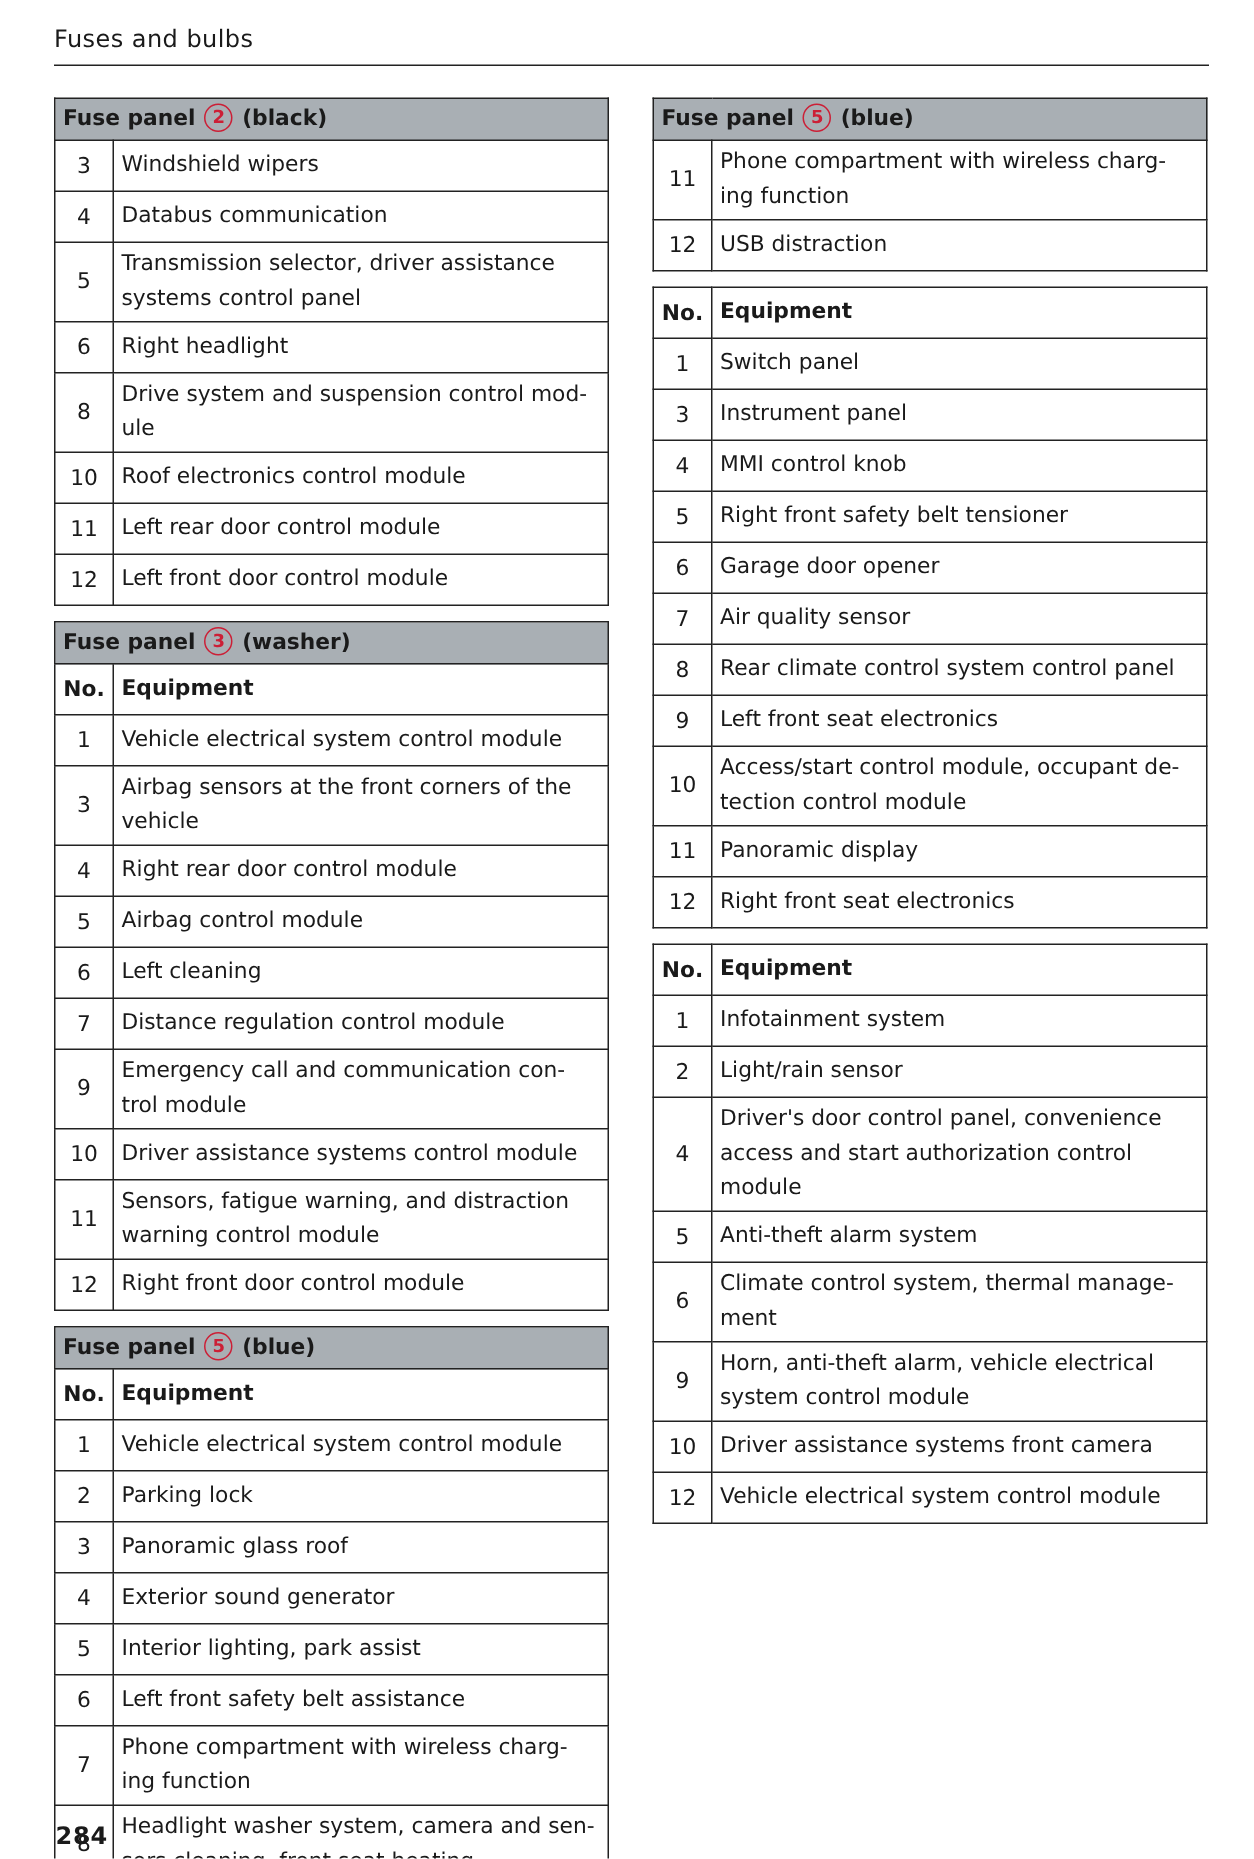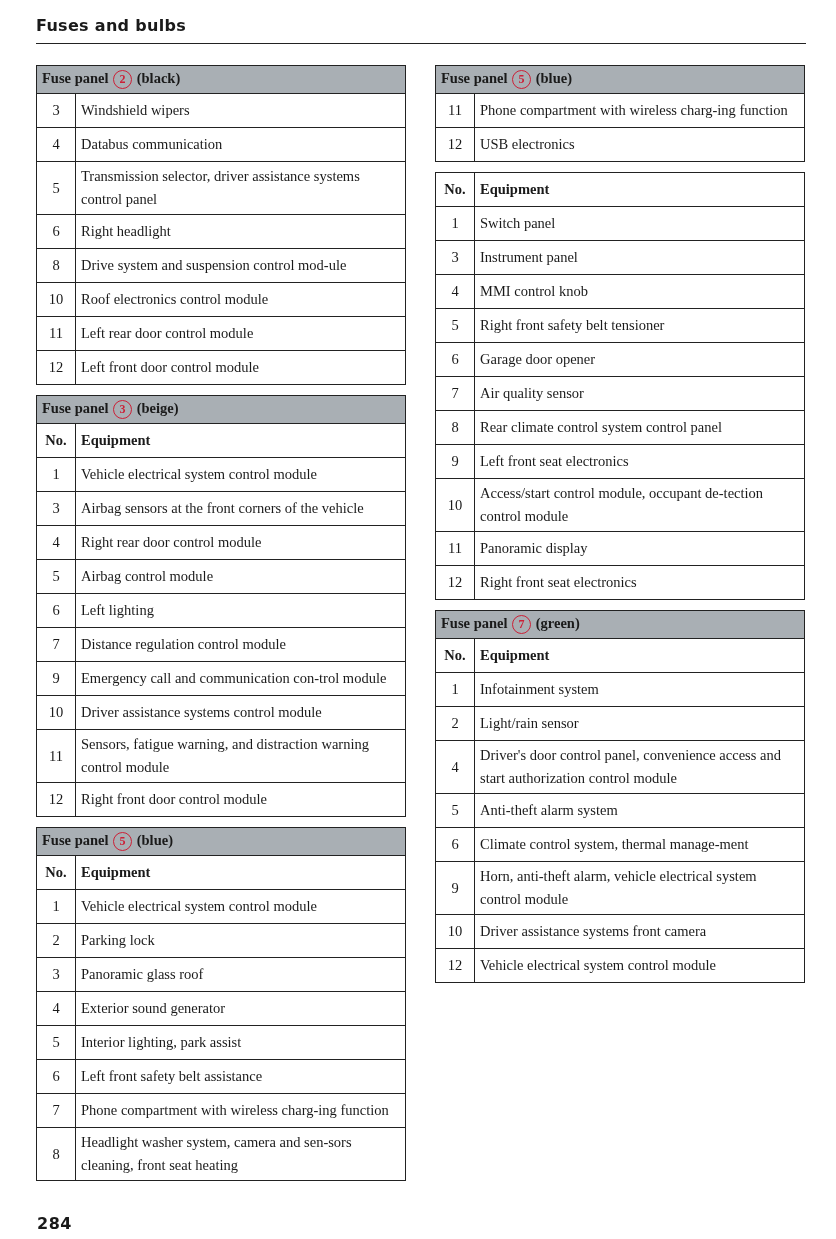--- a/index.html
+++ b/index.html
@@ -1,23 +1,23 @@
 <!DOCTYPE html>
 <html><head>
 <meta charset="utf-8">
 <style>
   html, body { margin: 0; padding: 0; background: #ffffff; }
   body { width: 836px; height: 1239px; position: relative; font-family: "DejaVu Sans", sans-serif; color: #1a1a1a; overflow: hidden; }
   .page-header { position: absolute; left: 36px; top: 12px; width: 770px; }
-  .page-title { font-family: "DejaVu Sans", sans-serif; font-weight: bold; font-size: 16px; letter-spacing: 0.3px; color: #1a1a1a; margin: 0; padding: 2px 0 0 0; height: 28px; line-height: 24px; }
+  .page-title { font-family: "DejaVu Sans", sans-serif; font-weight: normal; font-size: 16px; letter-spacing: 0.3px; color: #1a1a1a; margin: 0; padding: 2px 0 0 0; height: 28px; line-height: 24px; }
   .header-rule { border-bottom: 1.5px solid #222; margin-top: 1px; }
   .col { position: absolute; top: 65px; width: 370px; }
   .col-left { left: 36px; }
   .col-right { left: 435px; }
-  table.fuse { border-collapse: collapse; width: 370px; margin-bottom: 10px; font-size: 14.5px; font-family: Liberation Serif, serif; }
+  table.fuse { border-collapse: collapse; width: 370px; margin-bottom: 10px; font-size: 14.5px; }
   table.fuse td, table.fuse th { border: 1.3px solid #222; padding: 0; }
   .panel-head { background: #a9afb4; text-align: left; font-weight: bold; height: 27px; padding: 0 0 0 5px !important; font-size: 14.5px; }
   .badge { display: inline-block; width: 17px; height: 17px; border: 1.5px solid #cc1f36; color: #cc1f36; border-radius: 50%; text-align: center; line-height: 17px; font-size: 12px; font-weight: bold; vertical-align: middle; margin: -2px 1px 0 1px; box-sizing: content-box; }
   td.no { width: 38px; text-align: center; vertical-align: middle; }
   td.eq { padding: 3px 6px 3px 5px !important; line-height: 23px; }
   tr.row td { height: 27px; }
   tr.colhead td { font-weight: bold; height: 27px; }
   .page-number { position: absolute; left: 37px; top: 1214px; font-weight: bold; font-size: 16px; letter-spacing: 0.5px; text-align: center; }
 </style>
 </head>
@@ -64,21 +64,21 @@
         </tr>
         <tr class="row">
           <td class="no">12</td>
           <td class="eq">Left front door control module</td>
         </tr>
       </tbody>
     </table>
     <table class="fuse">
       <tbody>
         <tr>
-          <th colspan="2" class="panel-head"><span>Fuse panel</span> <span class="badge">3</span> <span>(beige)</span></th>
+          <th colspan="2" class="panel-head"><span>Fuse panel</span> <span class="badge">3</span> <span>(washer)</span></th>
         </tr>
         <tr class="colhead">
           <td class="no">No.</td>
           <td class="eq">Equipment</td>
         </tr>
         <tr class="row">
           <td class="no">1</td>
           <td class="eq">Vehicle electrical system control module</td>
         </tr>
         <tr class="row">
@@ -88,21 +88,21 @@
         <tr class="row">
           <td class="no">4</td>
           <td class="eq">Right rear door control module</td>
         </tr>
         <tr class="row">
           <td class="no">5</td>
           <td class="eq">Airbag control module</td>
         </tr>
         <tr class="row">
           <td class="no">6</td>
-          <td class="eq">Left lighting</td>
+          <td class="eq">Left cleaning</td>
         </tr>
         <tr class="row">
           <td class="no">7</td>
           <td class="eq">Distance regulation control module</td>
         </tr>
         <tr class="row">
           <td class="no">9</td>
           <td class="eq">Emergency call and communication con-trol module</td>
         </tr>
         <tr class="row">
@@ -168,21 +168,21 @@
       <tbody>
         <tr>
           <th colspan="2" class="panel-head"><span>Fuse panel</span> <span class="badge">5</span> <span>(blue)</span></th>
         </tr>
         <tr class="row">
           <td class="no">11</td>
           <td class="eq">Phone compartment with wireless charg-ing function</td>
         </tr>
         <tr class="row">
           <td class="no">12</td>
-          <td class="eq">USB electronics</td>
+          <td class="eq">USB distraction</td>
         </tr>
       </tbody>
     </table>
     <table class="fuse">
       <tbody>
         <tr class="colhead">
           <td class="no">No.</td>
           <td class="eq">Equipment</td>
         </tr>
         <tr class="row">
@@ -226,23 +226,20 @@
           <td class="eq">Panoramic display</td>
         </tr>
         <tr class="row">
           <td class="no">12</td>
           <td class="eq">Right front seat electronics</td>
         </tr>
       </tbody>
     </table>
     <table class="fuse">
       <tbody>
-        <tr>
-          <th colspan="2" class="panel-head"><span>Fuse panel</span> <span class="badge">7</span> <span>(green)</span></th>
-        </tr>
         <tr class="colhead">
           <td class="no">No.</td>
           <td class="eq">Equipment</td>
         </tr>
         <tr class="row">
           <td class="no">1</td>
           <td class="eq">Infotainment system</td>
         </tr>
         <tr class="row">
           <td class="no">2</td>

